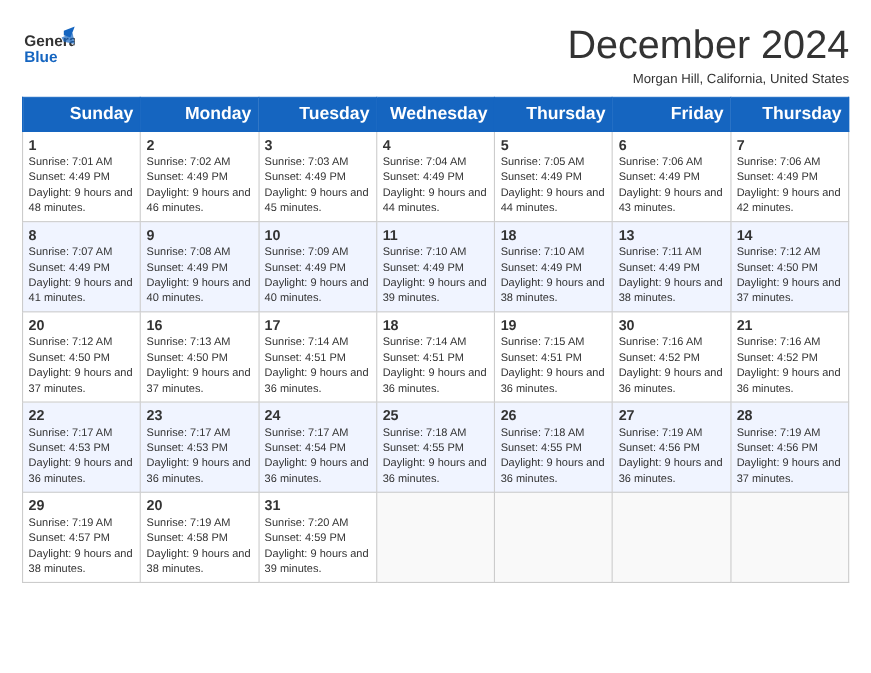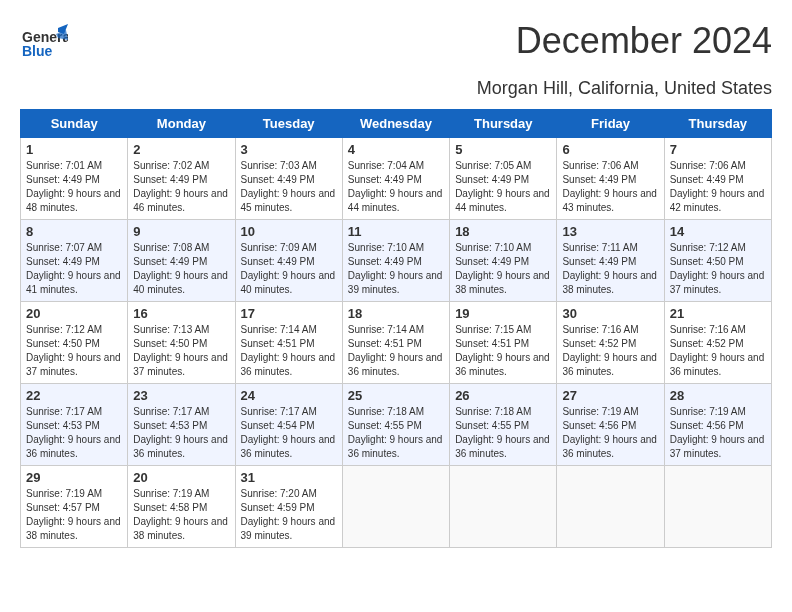--- a/index.html
+++ b/index.html
@@ -23,34 +23,34 @@
     }
     .title-section {
       text-align: right;
     }
     .month-title {
       font-size: 36px;
       font-weight: normal;
       color: #333;
     }
     .location {
-      font-size: 18px;
-      color: #333;
-      margin-top: 16px;
+      font-size: 12px;
+      color: #333;
+      margin-top: 2px;
     }
     .calendar {
       width: 100%;
       border-collapse: collapse;
     }
     .calendar th {
       background-color: #1565C0;
       color: white;
-      text-align: center;
+      text-align: right;
       padding: 6px 6px;
-      font-size: 13px;
+      font-size: 16px;
       font-weight: bold;
       border: 1px solid #1565C0;
     }
     .calendar td {
       border: 1px solid #ccc;
       vertical-align: top;
       padding: 4px 5px;
       font-size: 10px;
       color: #333;
       min-height: 70px;

